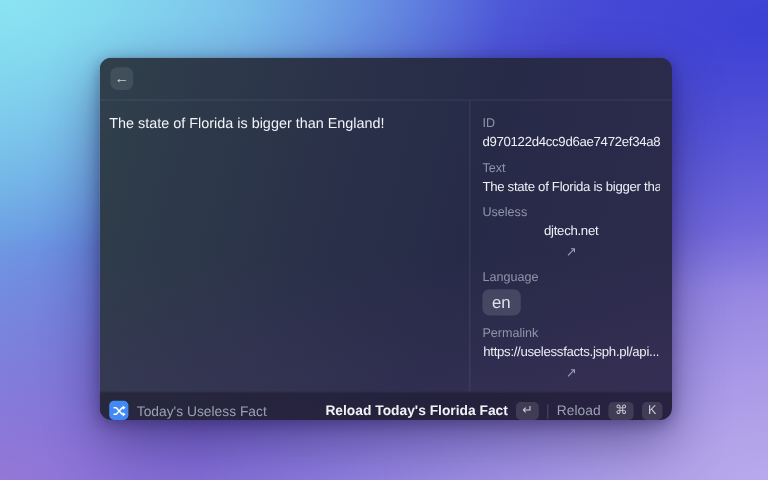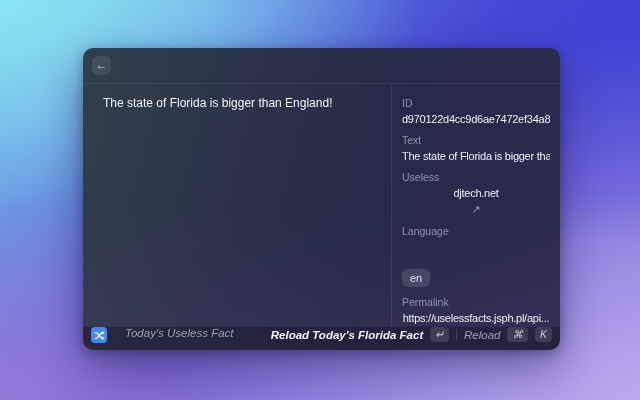--- a/index.html
+++ b/index.html
@@ -48,21 +48,21 @@
     cursor: default;
   }
 
   .content {
     flex: 1 1 auto;
     display: flex;
     min-height: 0;
   }
   .main-pane {
     flex: 1 1 auto;
-    padding: 11px 20px;
+    padding: 11px 8px;
     min-width: 0;
   }
   .fact-text {
     color: #f2f4f8;
     font-size: 12px;
     line-height: 1.35;
   }
   .v-divider {
     flex: 0 0 1px;
     background: rgba(255,255,255,0.08);
@@ -95,36 +95,34 @@
   }
   .ext-arrow {
     color: #9aa0b2;
     font-size: 11px;
     flex: 0 0 auto;
   }
   .lang-tag {
     display: inline-block;
     background: rgba(255,255,255,0.13);
     color: #dfe2ea;
-    font-size: 11px;
+    font-size: 14px;
     padding: 3px 8px;
     border-radius: 6px;
-    margin-top: 28px;
   }
 
   .footer {
     flex: 0 0 24px;
     height: 24px;
     display: flex;
-    align-items: flex-start;
+    align-items: flex-end;
     padding: 0 8px;
-    gap: 18px;
+    gap: 7px;
     background: rgba(15,13,30,0.38);
     border-top: 1px solid rgba(255,255,255,0.06);
-    font-style: italic;
   }
   .app-icon {
     width: 16px; height: 16px;
     border-radius: 4px;
     background: #4189f5;
     display: flex;
     align-items: center;
     justify-content: center;
     flex: 0 0 16px;
   }

